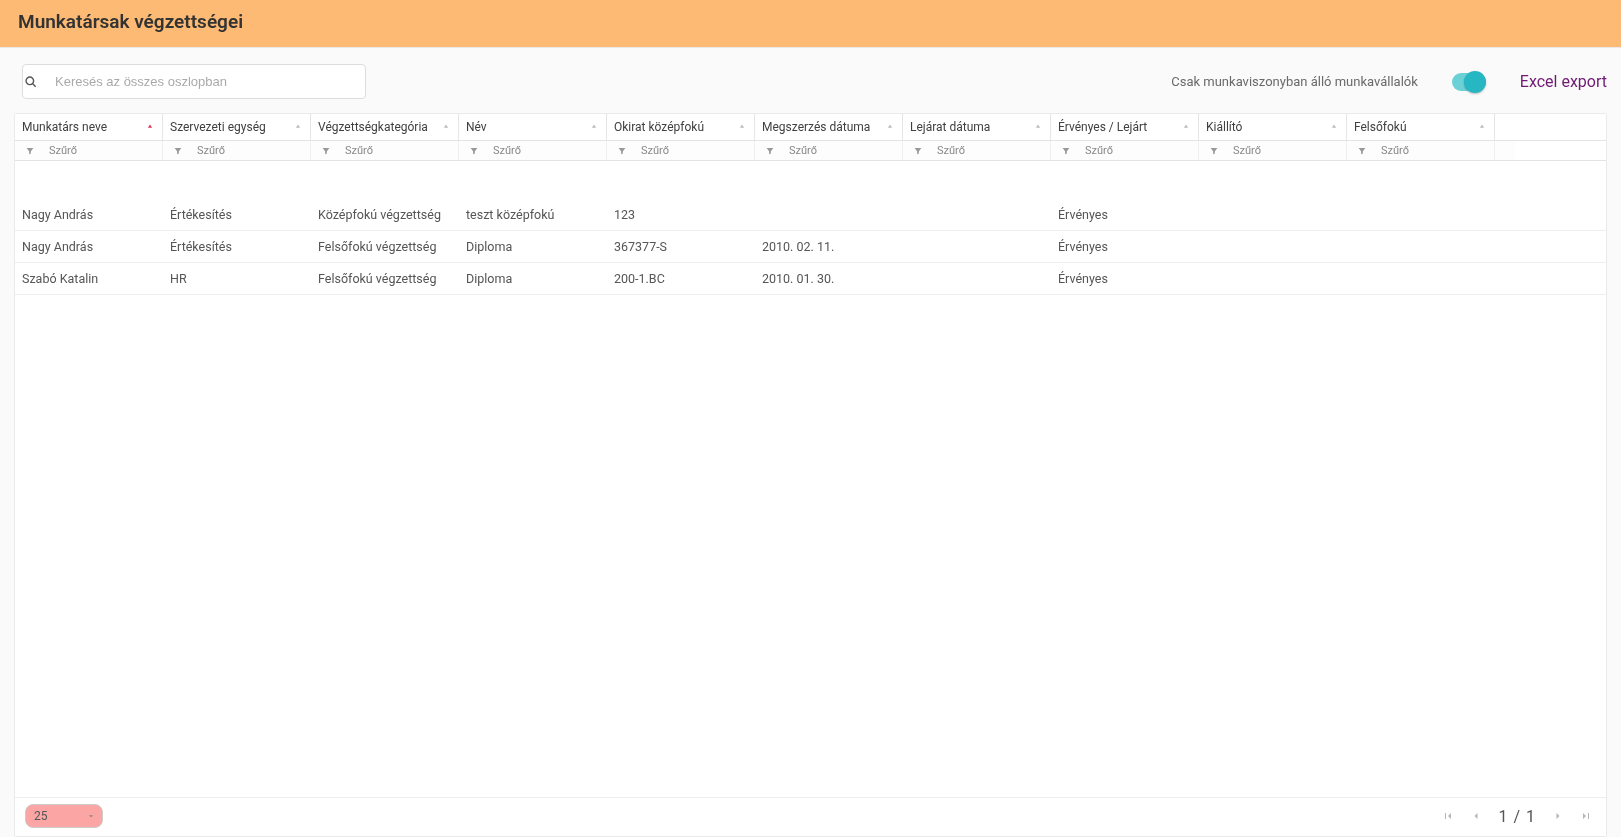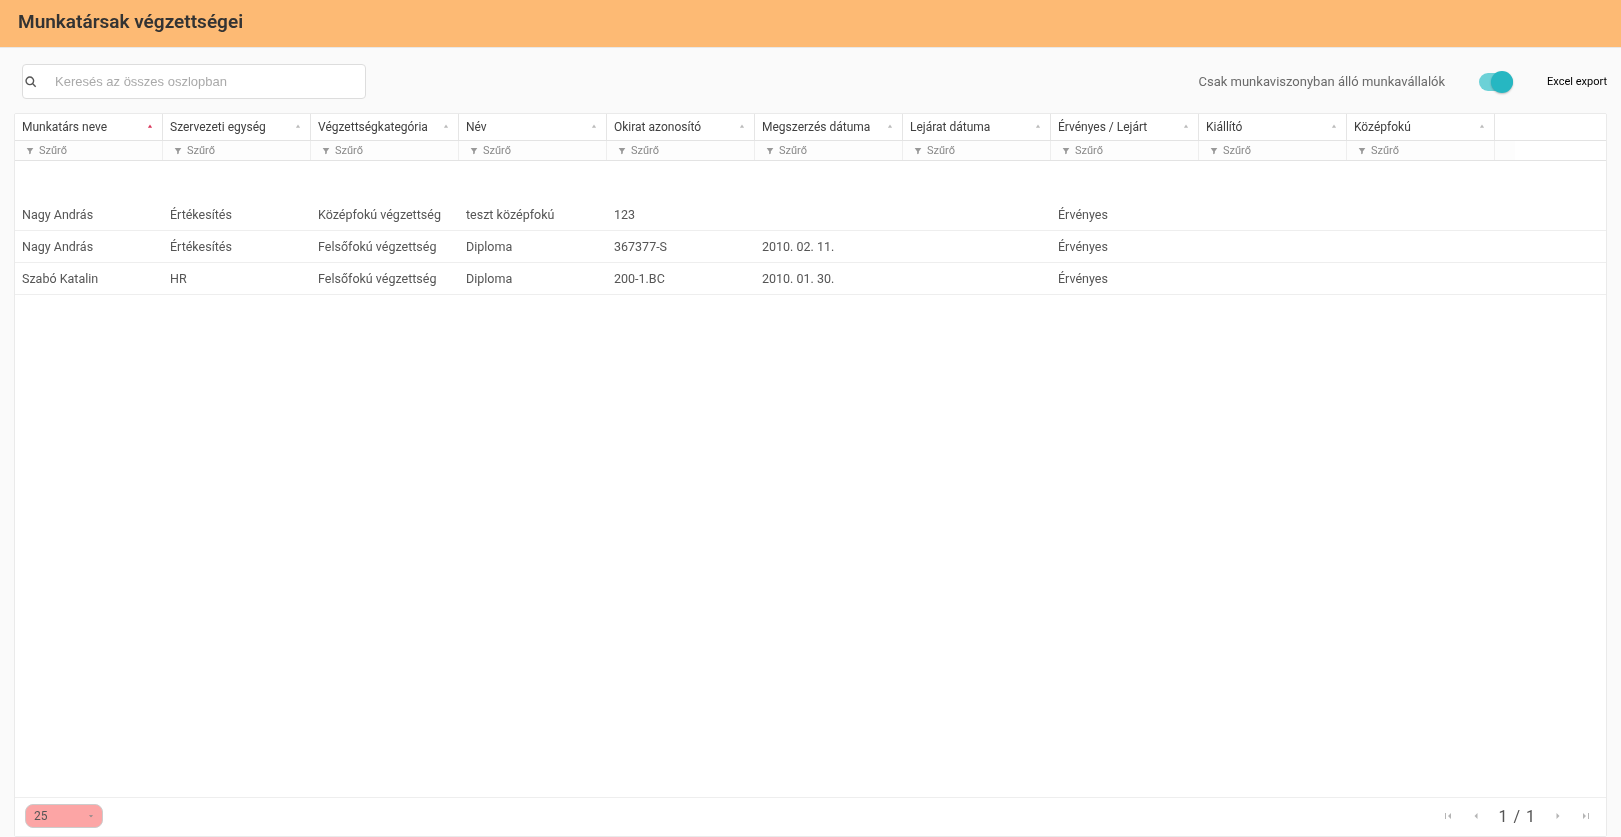--- a/index.html
+++ b/index.html
@@ -83,22 +83,22 @@
   }
   .toggle-knob {
     position: absolute;
     right: 0; top: -2px;
     width: 22px; height: 22px;
     background: #26b7c2;
     border-radius: 50%;
     box-shadow: 0 1px 2px rgba(0,0,0,.25);
   }
   .excel-link {
-    color: #000000;
-    font-size: 11px;
+    color: #701a75;
+    font-size: 16px;
     cursor: pointer;
   }
 
   .grid-wrap {
     flex: 1;
     background: #fff;
     border: 1px solid #eaeaea;
     border-radius: 2px;
     display: flex;
     flex-direction: column;
@@ -131,21 +131,21 @@
   .sort-icon.active { color: #d9365a; }
 
   .grid-filter-row {
     border-bottom: 1px solid #e3e3e3;
   }
   .fcell {
     padding: 3px 10px;
     border-right: 1px solid #eee;
     display: flex;
     align-items: center;
-    gap: 4px;
+    gap: 14px;
     font-size: 11px;
     color: #888;
     background: #fdfdfd;
     cursor: pointer;
   }
   .fcell:last-child { border-right: none; }
   .filter-glyph {
     display: inline-flex;
     color: #999;
   }
@@ -266,21 +266,21 @@
           </div>
           <div class="hcell">
             <span>Név</span>
             <span class="sort-icon">
               <svg width="10" height="10" viewBox="0 0 24 24" fill="currentColor">
                 <path d="M12 6l-5 8h10z"></path>
               </svg>
             </span>
           </div>
           <div class="hcell">
-            <span>Okirat azonosító</span>
+            <span>Okirat középfokú</span>
             <span class="sort-icon">
               <svg width="10" height="10" viewBox="0 0 24 24" fill="currentColor">
                 <path d="M12 6l-5 8h10z"></path>
               </svg>
             </span>
           </div>
           <div class="hcell">
             <span>Megszerzés dátuma</span>
             <span class="sort-icon">
               <svg width="10" height="10" viewBox="0 0 24 24" fill="currentColor">
@@ -306,21 +306,21 @@
           </div>
           <div class="hcell">
             <span>Kiállító</span>
             <span class="sort-icon">
               <svg width="10" height="10" viewBox="0 0 24 24" fill="currentColor">
                 <path d="M12 6l-5 8h10z"></path>
               </svg>
             </span>
           </div>
           <div class="hcell">
-            <span>Középfokú</span>
+            <span>Felsőfokú</span>
             <span class="sort-icon">
               <svg width="10" height="10" viewBox="0 0 24 24" fill="currentColor">
                 <path d="M12 6l-5 8h10z"></path>
               </svg>
             </span>
           </div>
           <div class="hcell" style="border-right: none;"></div>
         </div>
       <div class="grid-filter-row" id="grid-filter-row">
           <div class="fcell">

